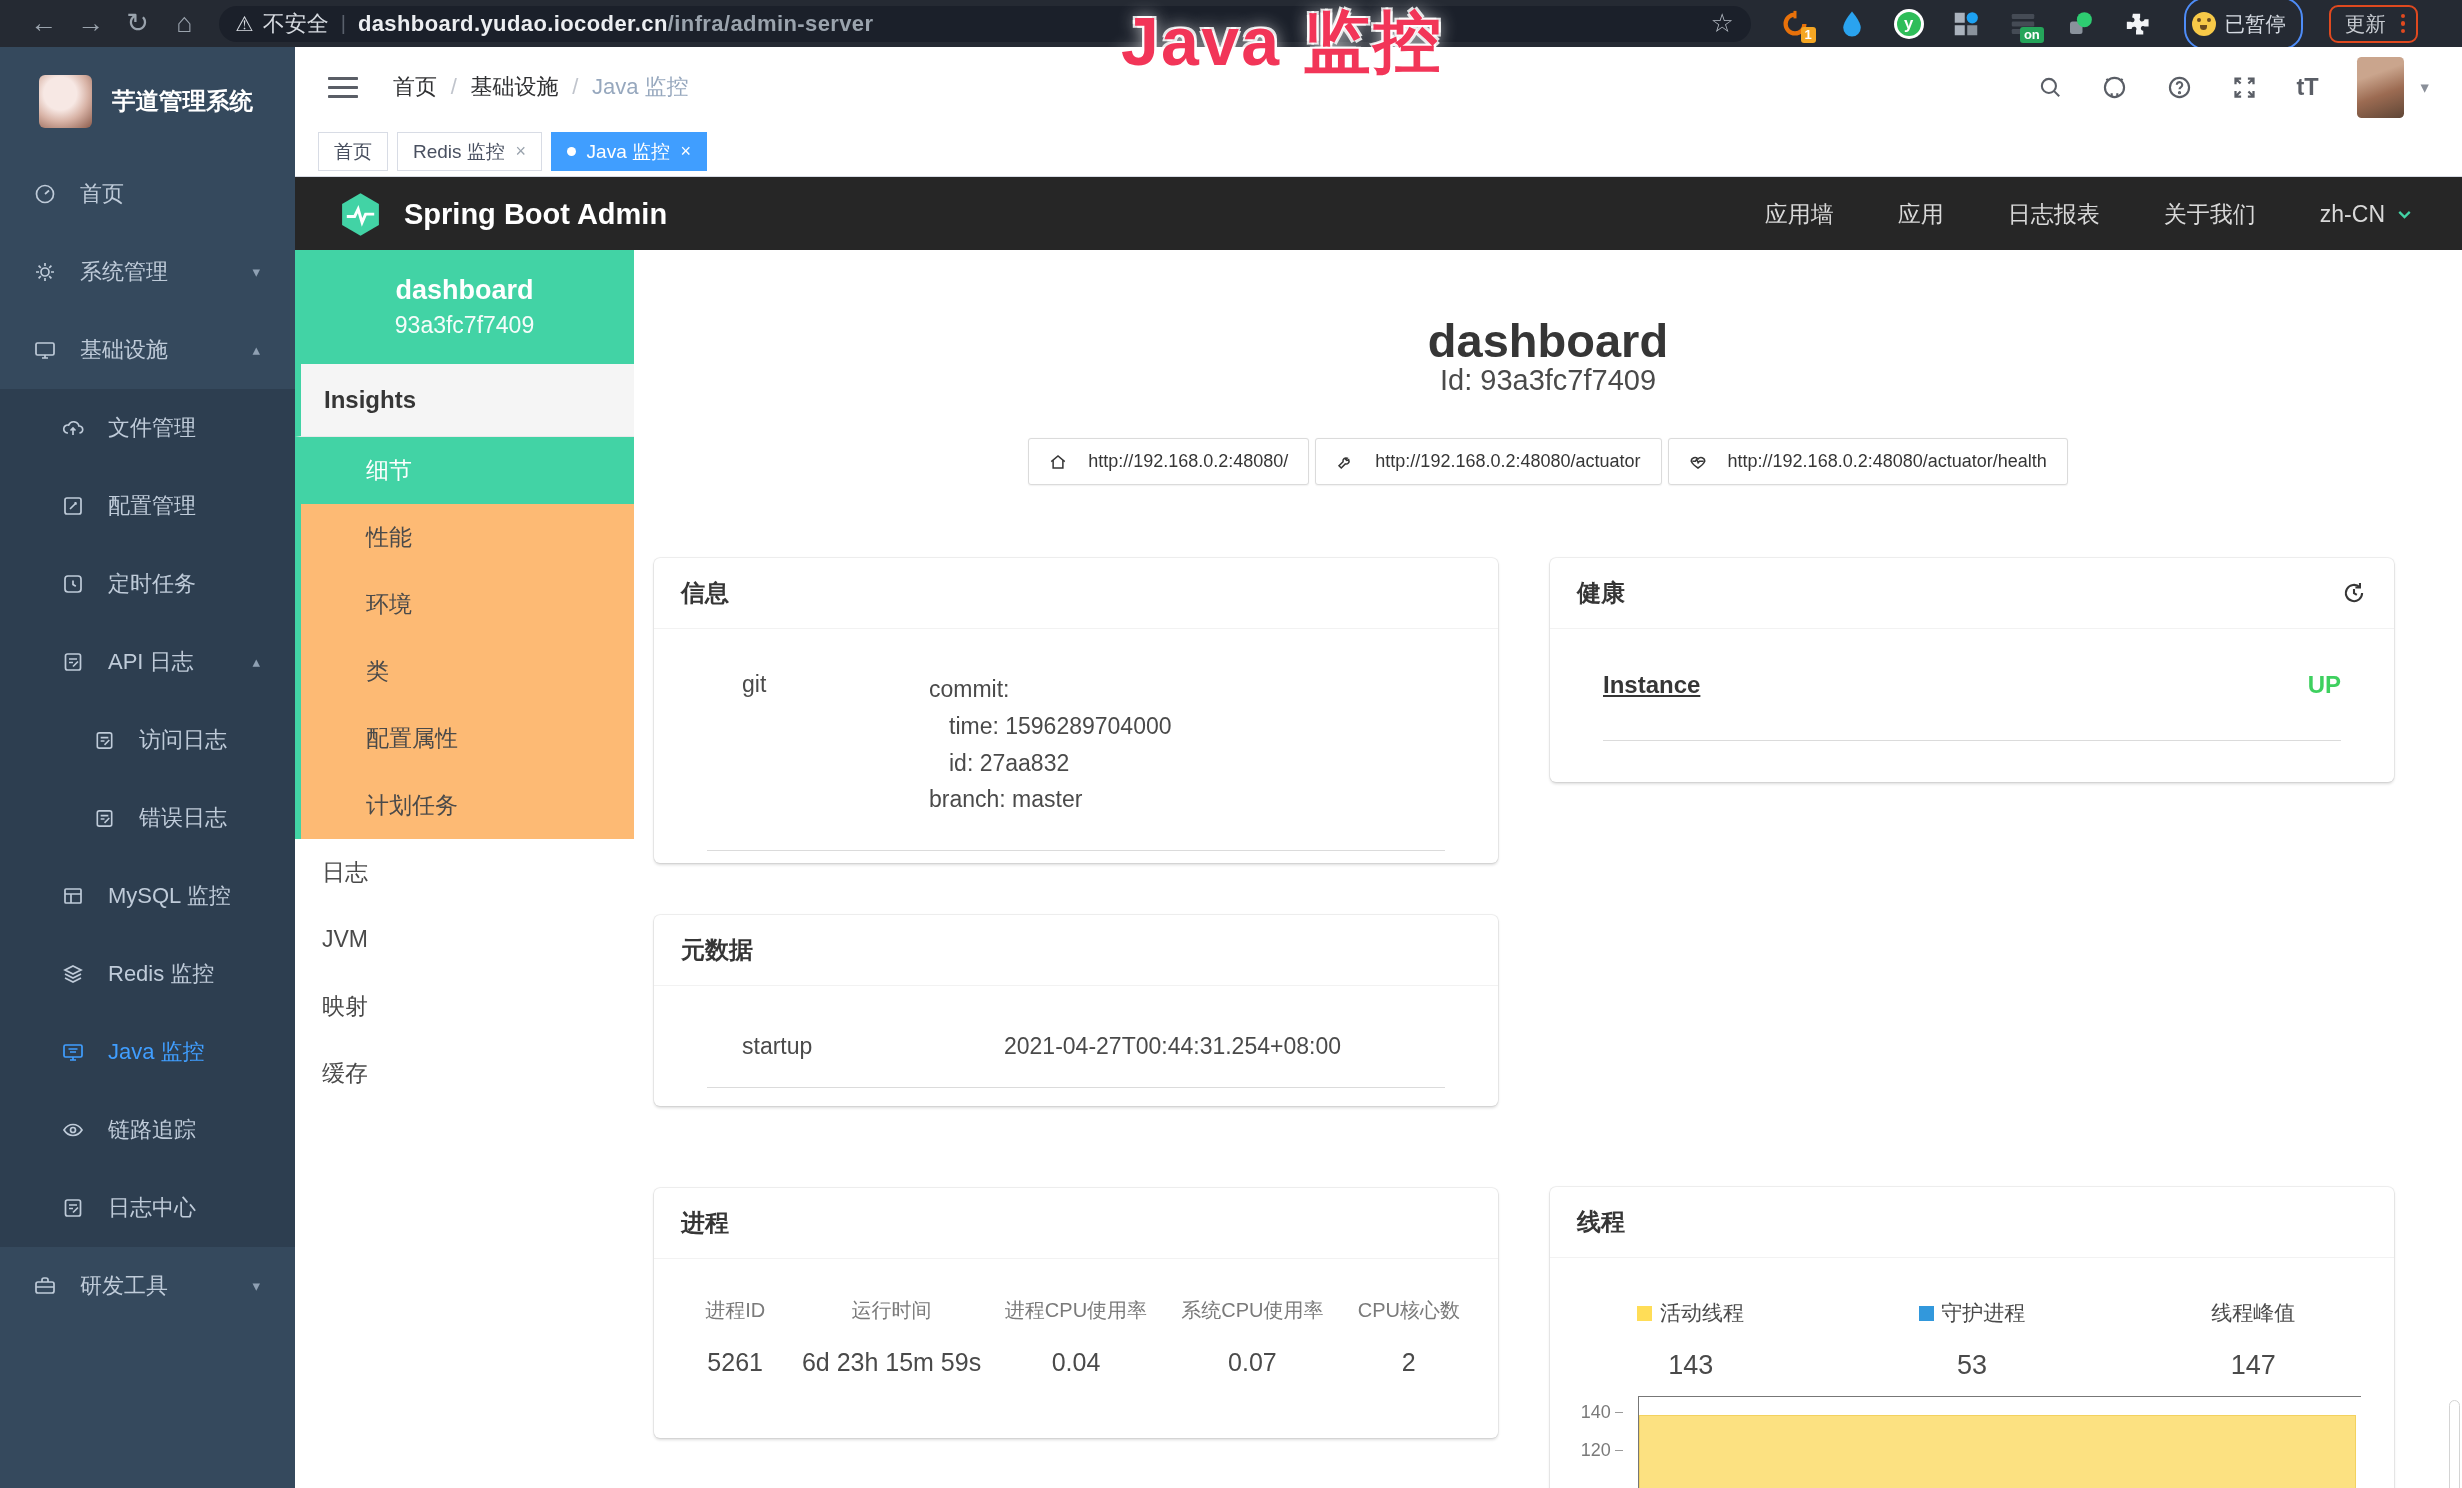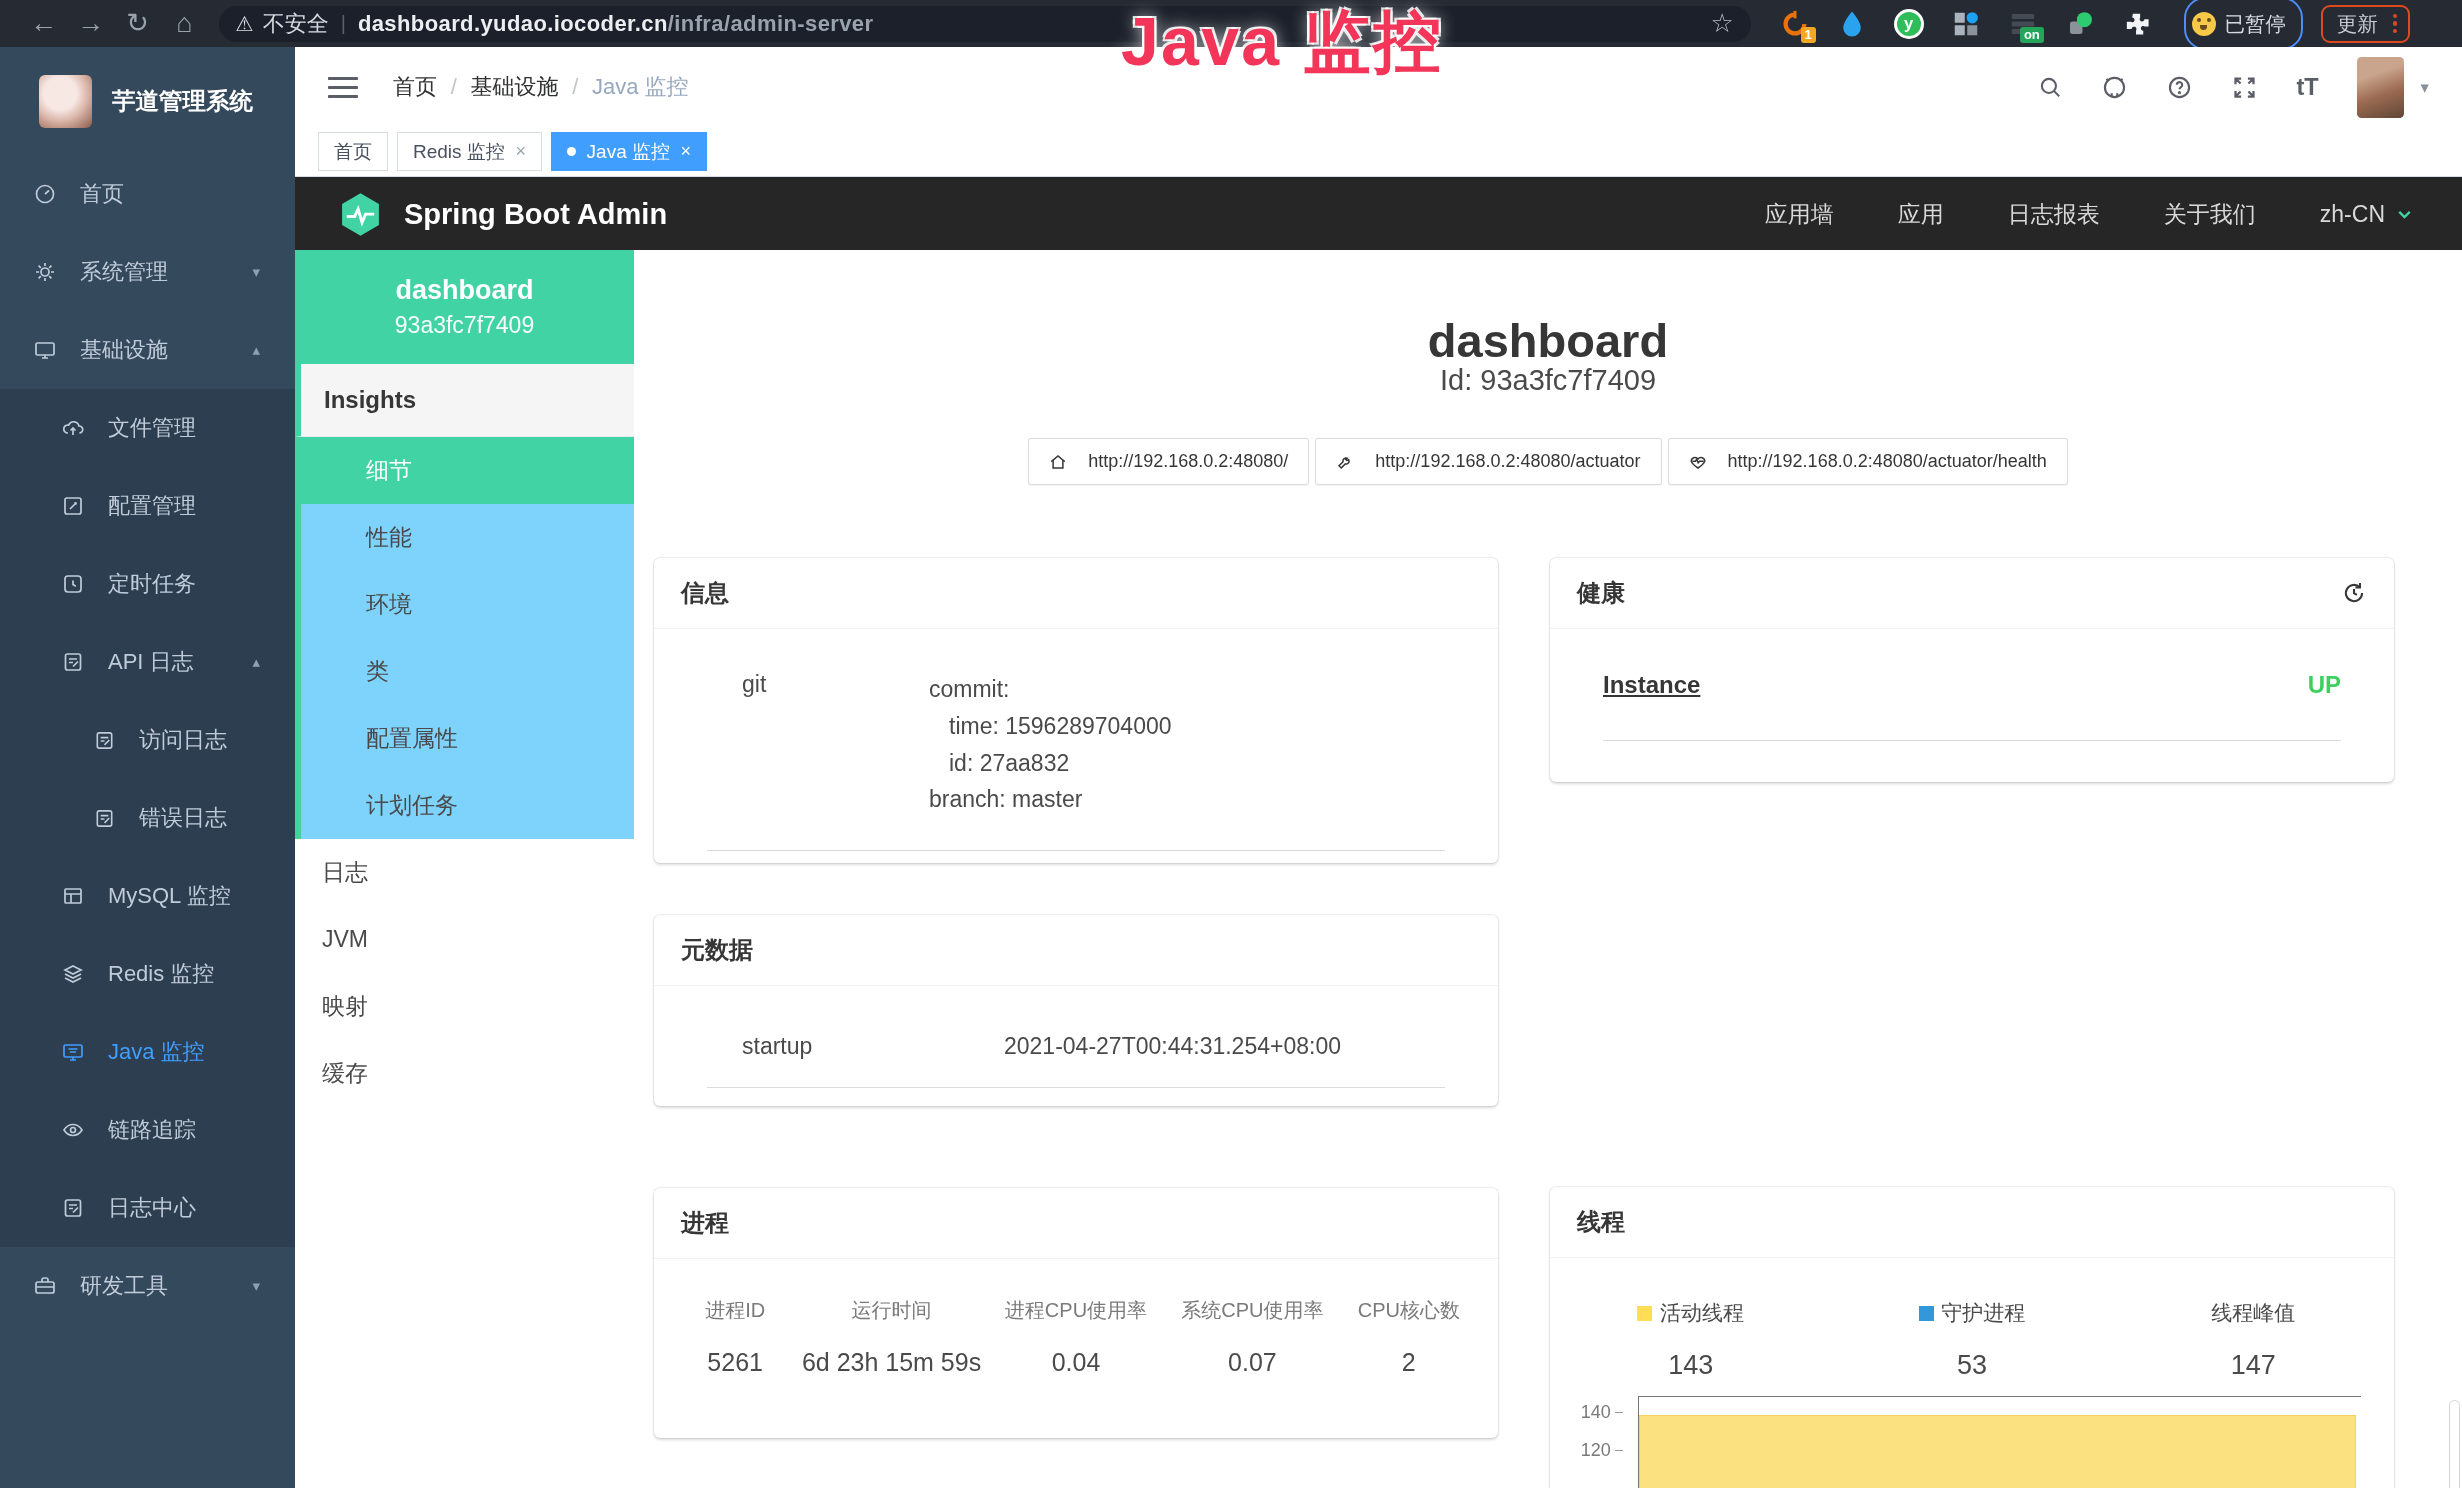--- a/index.html
+++ b/index.html
@@ -20,21 +20,21 @@
   .omni-host { color:#eceef1; font-weight:bold; letter-spacing:0.4px; }
   .omni-path { color:#9aa3ad; font-weight:bold; letter-spacing:0.4px; }
   .omni-star { margin-left:auto; color:#b6bcc5; font-size:26px; }
   .extensions { display:flex; align-items:center; gap:27px; margin-left:29px; }
   .ext { position:relative; width:30px; height:30px; flex:none; cursor:pointer; }
   .ext-badge { position:absolute; bottom:-4.6px; right:-6px; font-size:13px; color:#fff;
     border-radius:3px; padding:0.8px 3.8px; font-weight:bold; }
   .pill { display:flex; align-items:center; margin-left:32px; border:2.3px solid #4e8cf7;
     border-radius:21px; height:53px; padding:0 15px 0 6px; gap:9px; cursor:pointer; }
   .pill-label { color:#d5dae2; font-size:20.5px; }
-  .update { display:flex; align-items:center; margin-left:18px; border:2.3px solid #e0491f;
+  .update { display:flex; align-items:center; margin-left:26px; border:2.3px solid #e0491f;
     border-radius:9px; height:38px; padding:0 10.6px 0 13.7px; gap:15px; cursor:pointer; }
   .update-label { color:#c8ccd2; font-size:20.5px; }
   .vdots { display:flex; flex-direction:column; gap:3px; }
   .vdots i { width:4.6px; height:4.6px; border-radius:50%; background:#e0491f; }
   
   .sidebar { position:absolute; top:47px; left:0; width:295px; bottom:0; background:#35495d; color:#bfcbd9; }
   .logo-row { height:108px; display:flex; align-items:center; padding-left:39px; gap:20px; }
   .logo-img { width:53px; height:53px; border-radius:6px; flex:none;
     background:radial-gradient(circle at 40% 35%, #f7e8e4 0 35%, #d8b3a6 60%, #8a5a4a 100%); }
   .app-title { font-size:23.5px; font-weight:bold; color:#fff; }
@@ -80,21 +80,21 @@
   
   .sba-body { position:absolute; left:295px; top:250px; right:0; bottom:0; display:flex; background:#fff; overflow:hidden; }
   .sba-side { width:339px; flex:none; }
   .inst-header { height:114px; background:#42d3a5; color:#fff; display:flex; flex-direction:column;
     align-items:center; justify-content:center; gap:6px; cursor:pointer; }
   .inst-name { font-size:27px; font-weight:bold; }
   .inst-id { font-size:23px; opacity:.95; }
   .section-row { height:73px; background:#f5f5f5; border-left:6.8px solid #42d3a5; border-bottom:0.8px solid #e9e9e9;
     display:flex; align-items:center; padding-left:23px; font-size:24px; font-weight:bold; color:#363636; }
   .side-item { height:67px; display:flex; align-items:center; font-size:23px; color:#4a4a4a; cursor:pointer; }
-  .side-item.insight { background:#7dd3fc; border-left:6.8px solid #42d3a5; padding-left:65px; }
+  .side-item.insight { background:#fdba74; border-left:6.8px solid #42d3a5; padding-left:65px; }
   .side-item.insight.active { background:#42d3a5; color:#fff; }
   .side-item.plain { background:#fff; padding-left:27px; }
   
   .sba-main { flex:1; position:relative; padding-top:67px; overflow:hidden; }
   .main-title { text-align:center; font-size:47px; font-weight:bold; color:#363636; line-height:1; }
   .main-id { text-align:center; font-size:29px; color:#4a4a4a; }
   .endpoints { display:flex; justify-content:center; gap:6px; margin-top:41px; }
   .endpoint { display:flex; align-items:center; gap:21px; height:47px; padding:0 20px; border:0.8px solid #dbdbdb;
     border-radius:3px; background:#fff; font-size:18px; color:#363636; cursor:pointer;
     box-shadow:0 0.8px 1.5px rgba(0,0,0,.06); }

